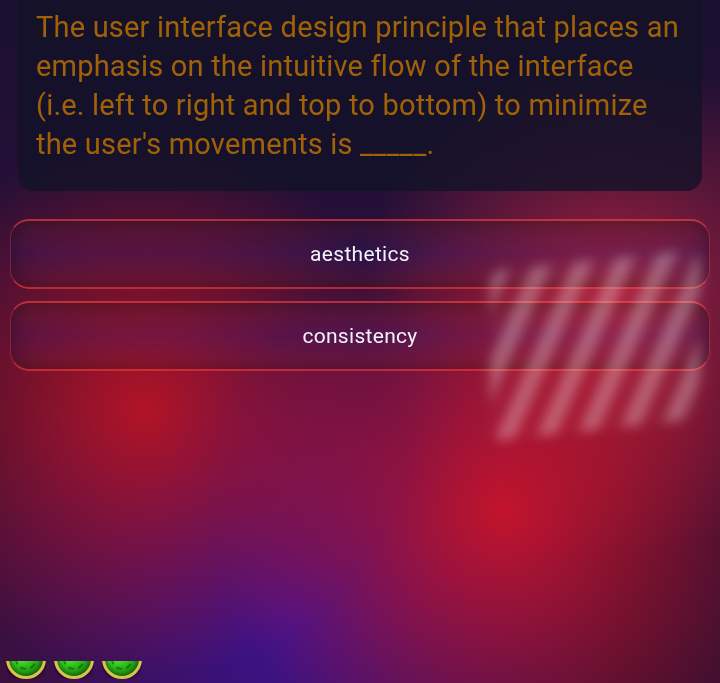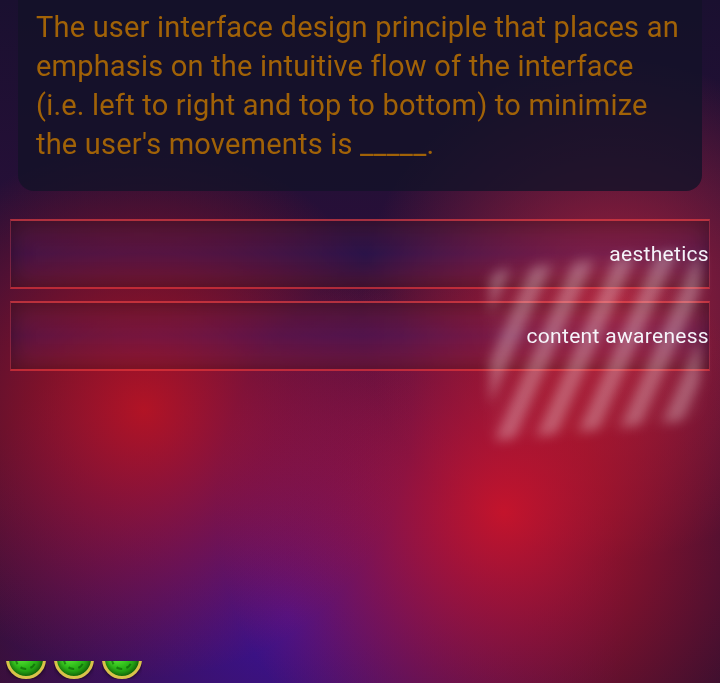--- a/index.html
+++ b/index.html
@@ -54,36 +54,36 @@
 
   .answers {
     display: flex;
     flex-direction: column;
     gap: 12px;
     padding: 10px 10px 0 10px;
   }
 
   .answer {
     height: 70px;
-    border-radius: 0;
+    border-radius: 19px;
     background: linear-gradient(180deg,
                  rgba(120,40,60,0.25) 0%,
                  rgba(50,30,120,0.25) 50%,
                  rgba(120,40,60,0.25) 100%);
     border-top: 2px solid rgba(255,70,70,0.55);
     border-bottom: 2px solid rgba(255,60,60,0.55);
     border-left: 1px solid rgba(255,80,80,0.25);
     border-right: 1px solid rgba(255,80,80,0.25);
     box-shadow: inset 0 0 22px rgba(0,0,0,0.35);
     color: #f5f3fa;
     font-size: 21px;
     letter-spacing: 0.3px;
     display: flex;
     align-items: center;
-    justify-content: flex-end;
+    justify-content: center;
     cursor: pointer;
     backdrop-filter: blur(2px);
     position: relative;
   }
 
   .tokens {
     position: absolute;
     bottom: 4px;
     left: 6px;
     display: flex;
@@ -115,21 +115,21 @@
 
 <div class="question-card">
   <span>The user interface design principle that places an emphasis on the intuitive flow of the interface (i.e. left to right and top to bottom) to minimize the user's movements is _____.</span>
 </div>
 
 <div class="answers">
   <div class="answer">
     <span>aesthetics</span>
   </div>
   <div class="answer">
-    <span>content awareness</span>
+    <span>consistency</span>
   </div>
 </div>
 
 <div class="tokens">
   <div class="token partial"></div>
   <div class="token partial"></div>
   <div class="token partial"></div>
 </div>
 
 <div class="glare"></div>

